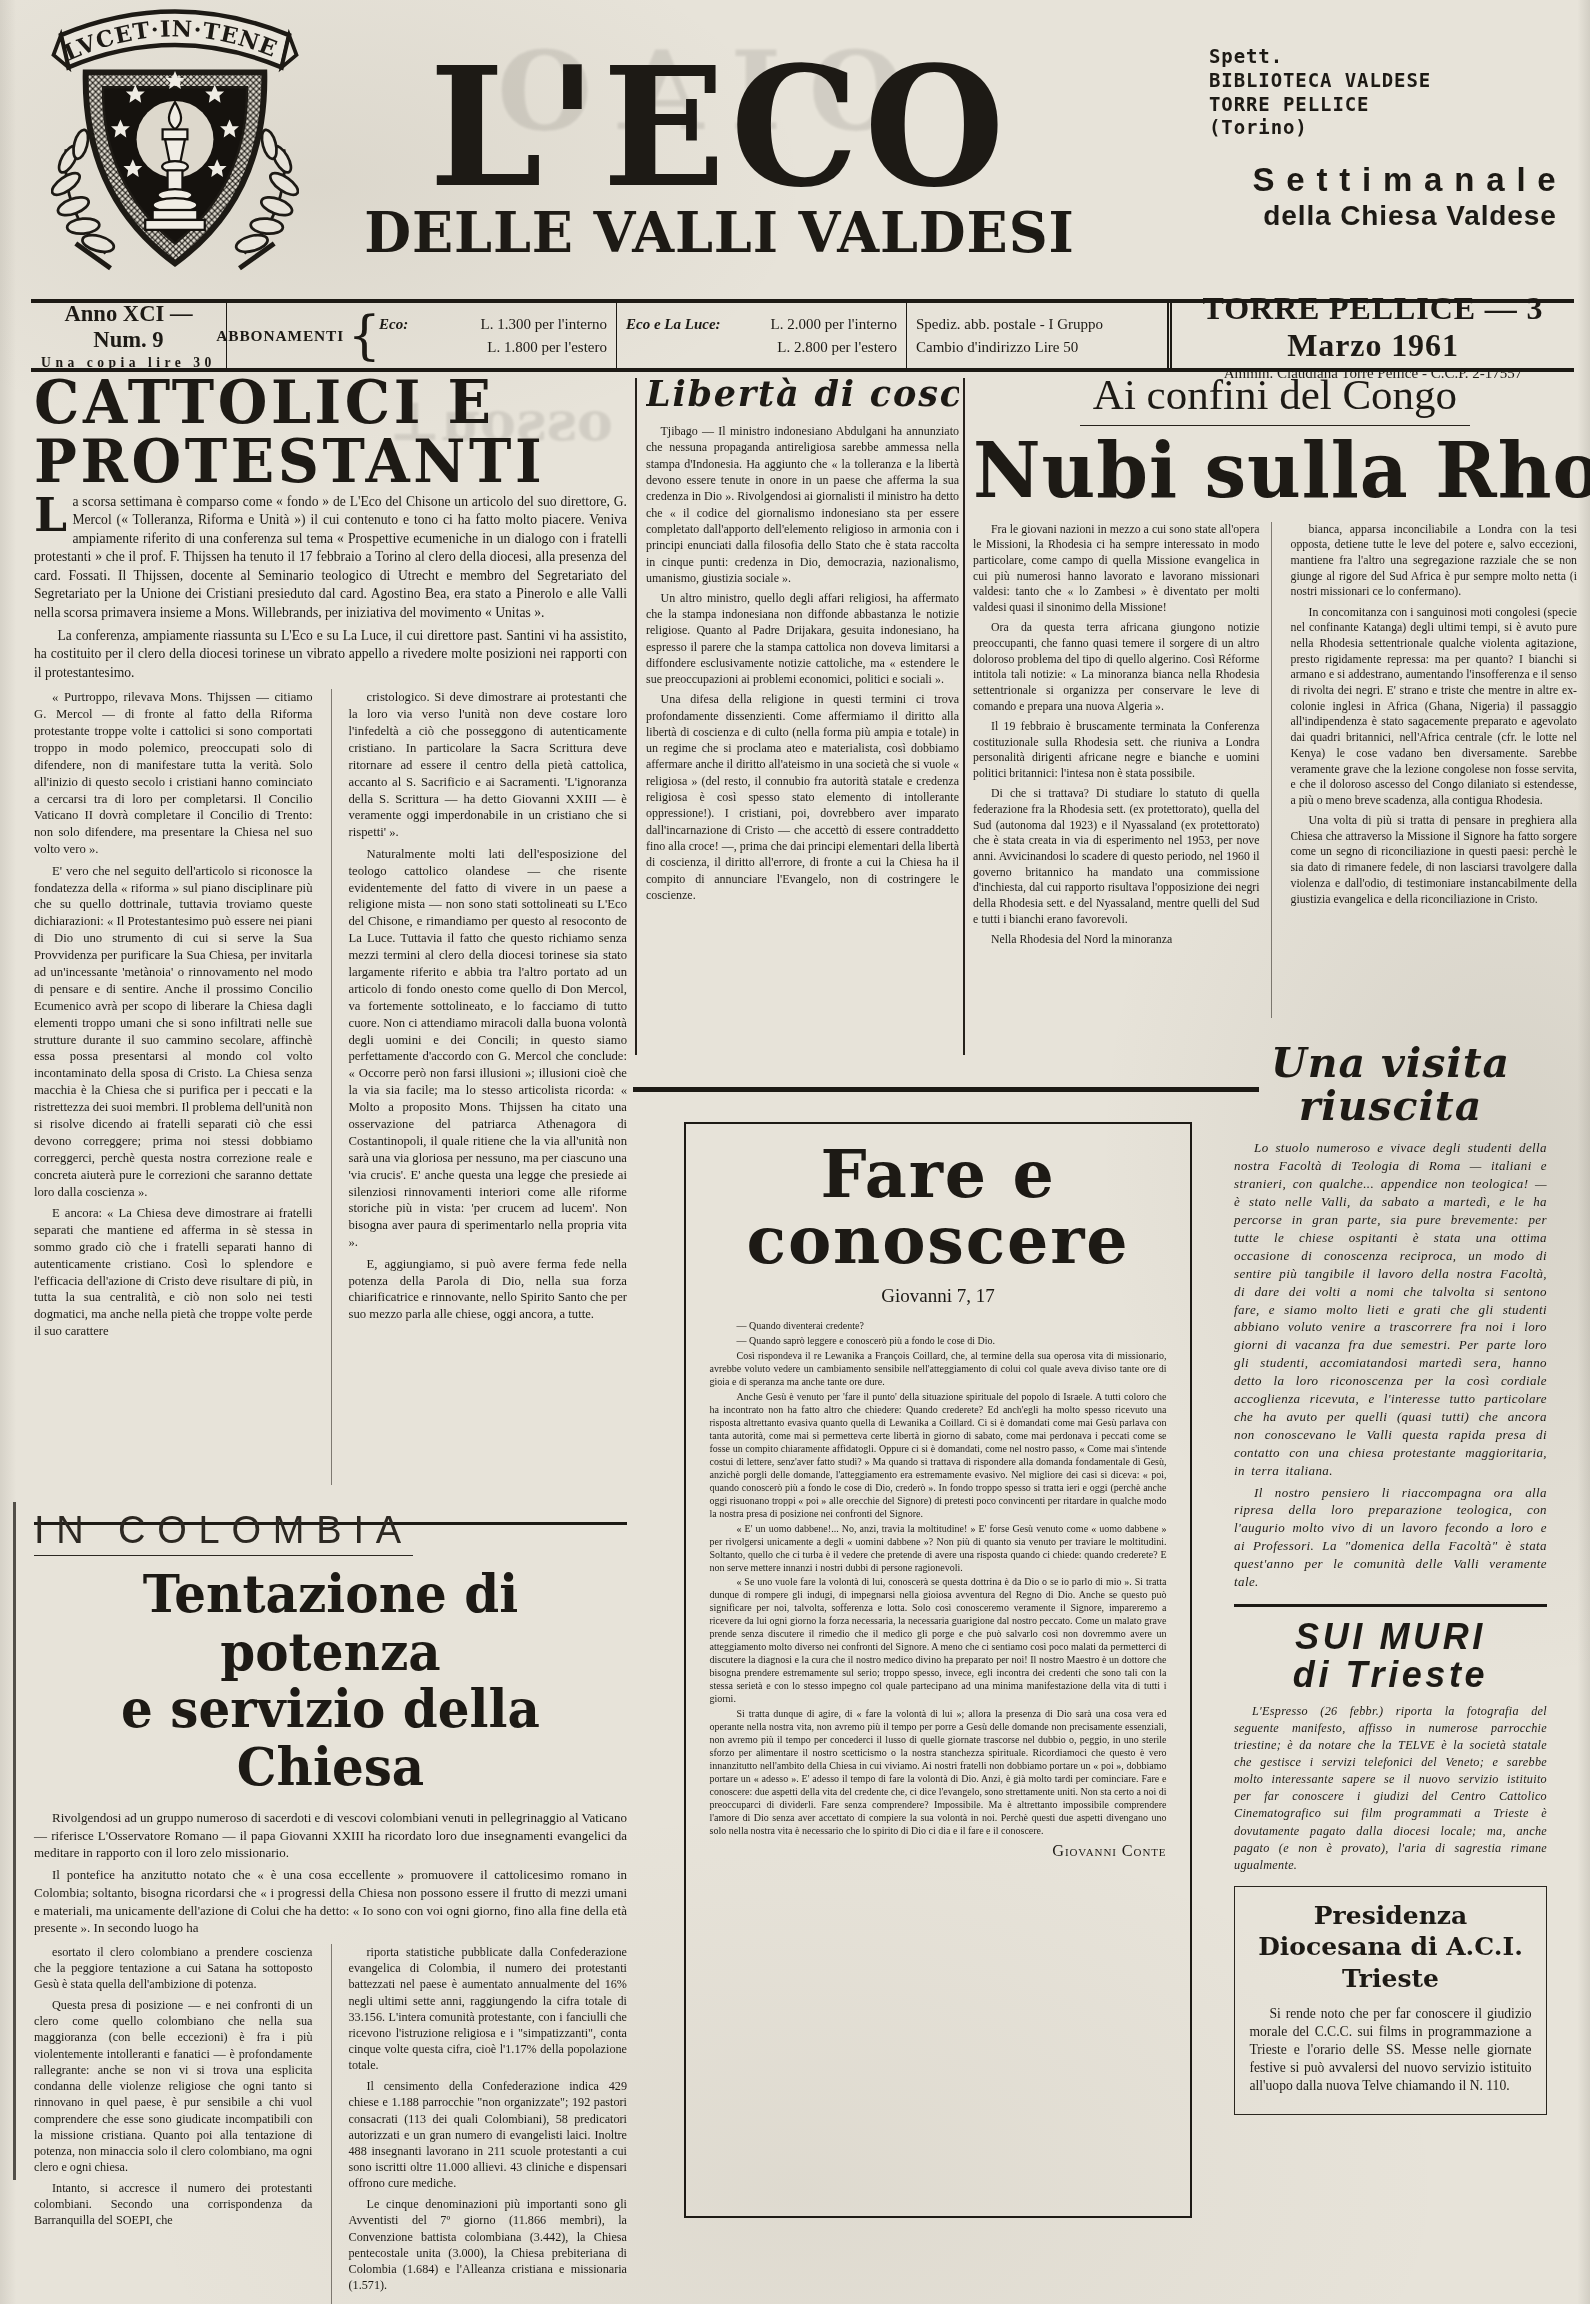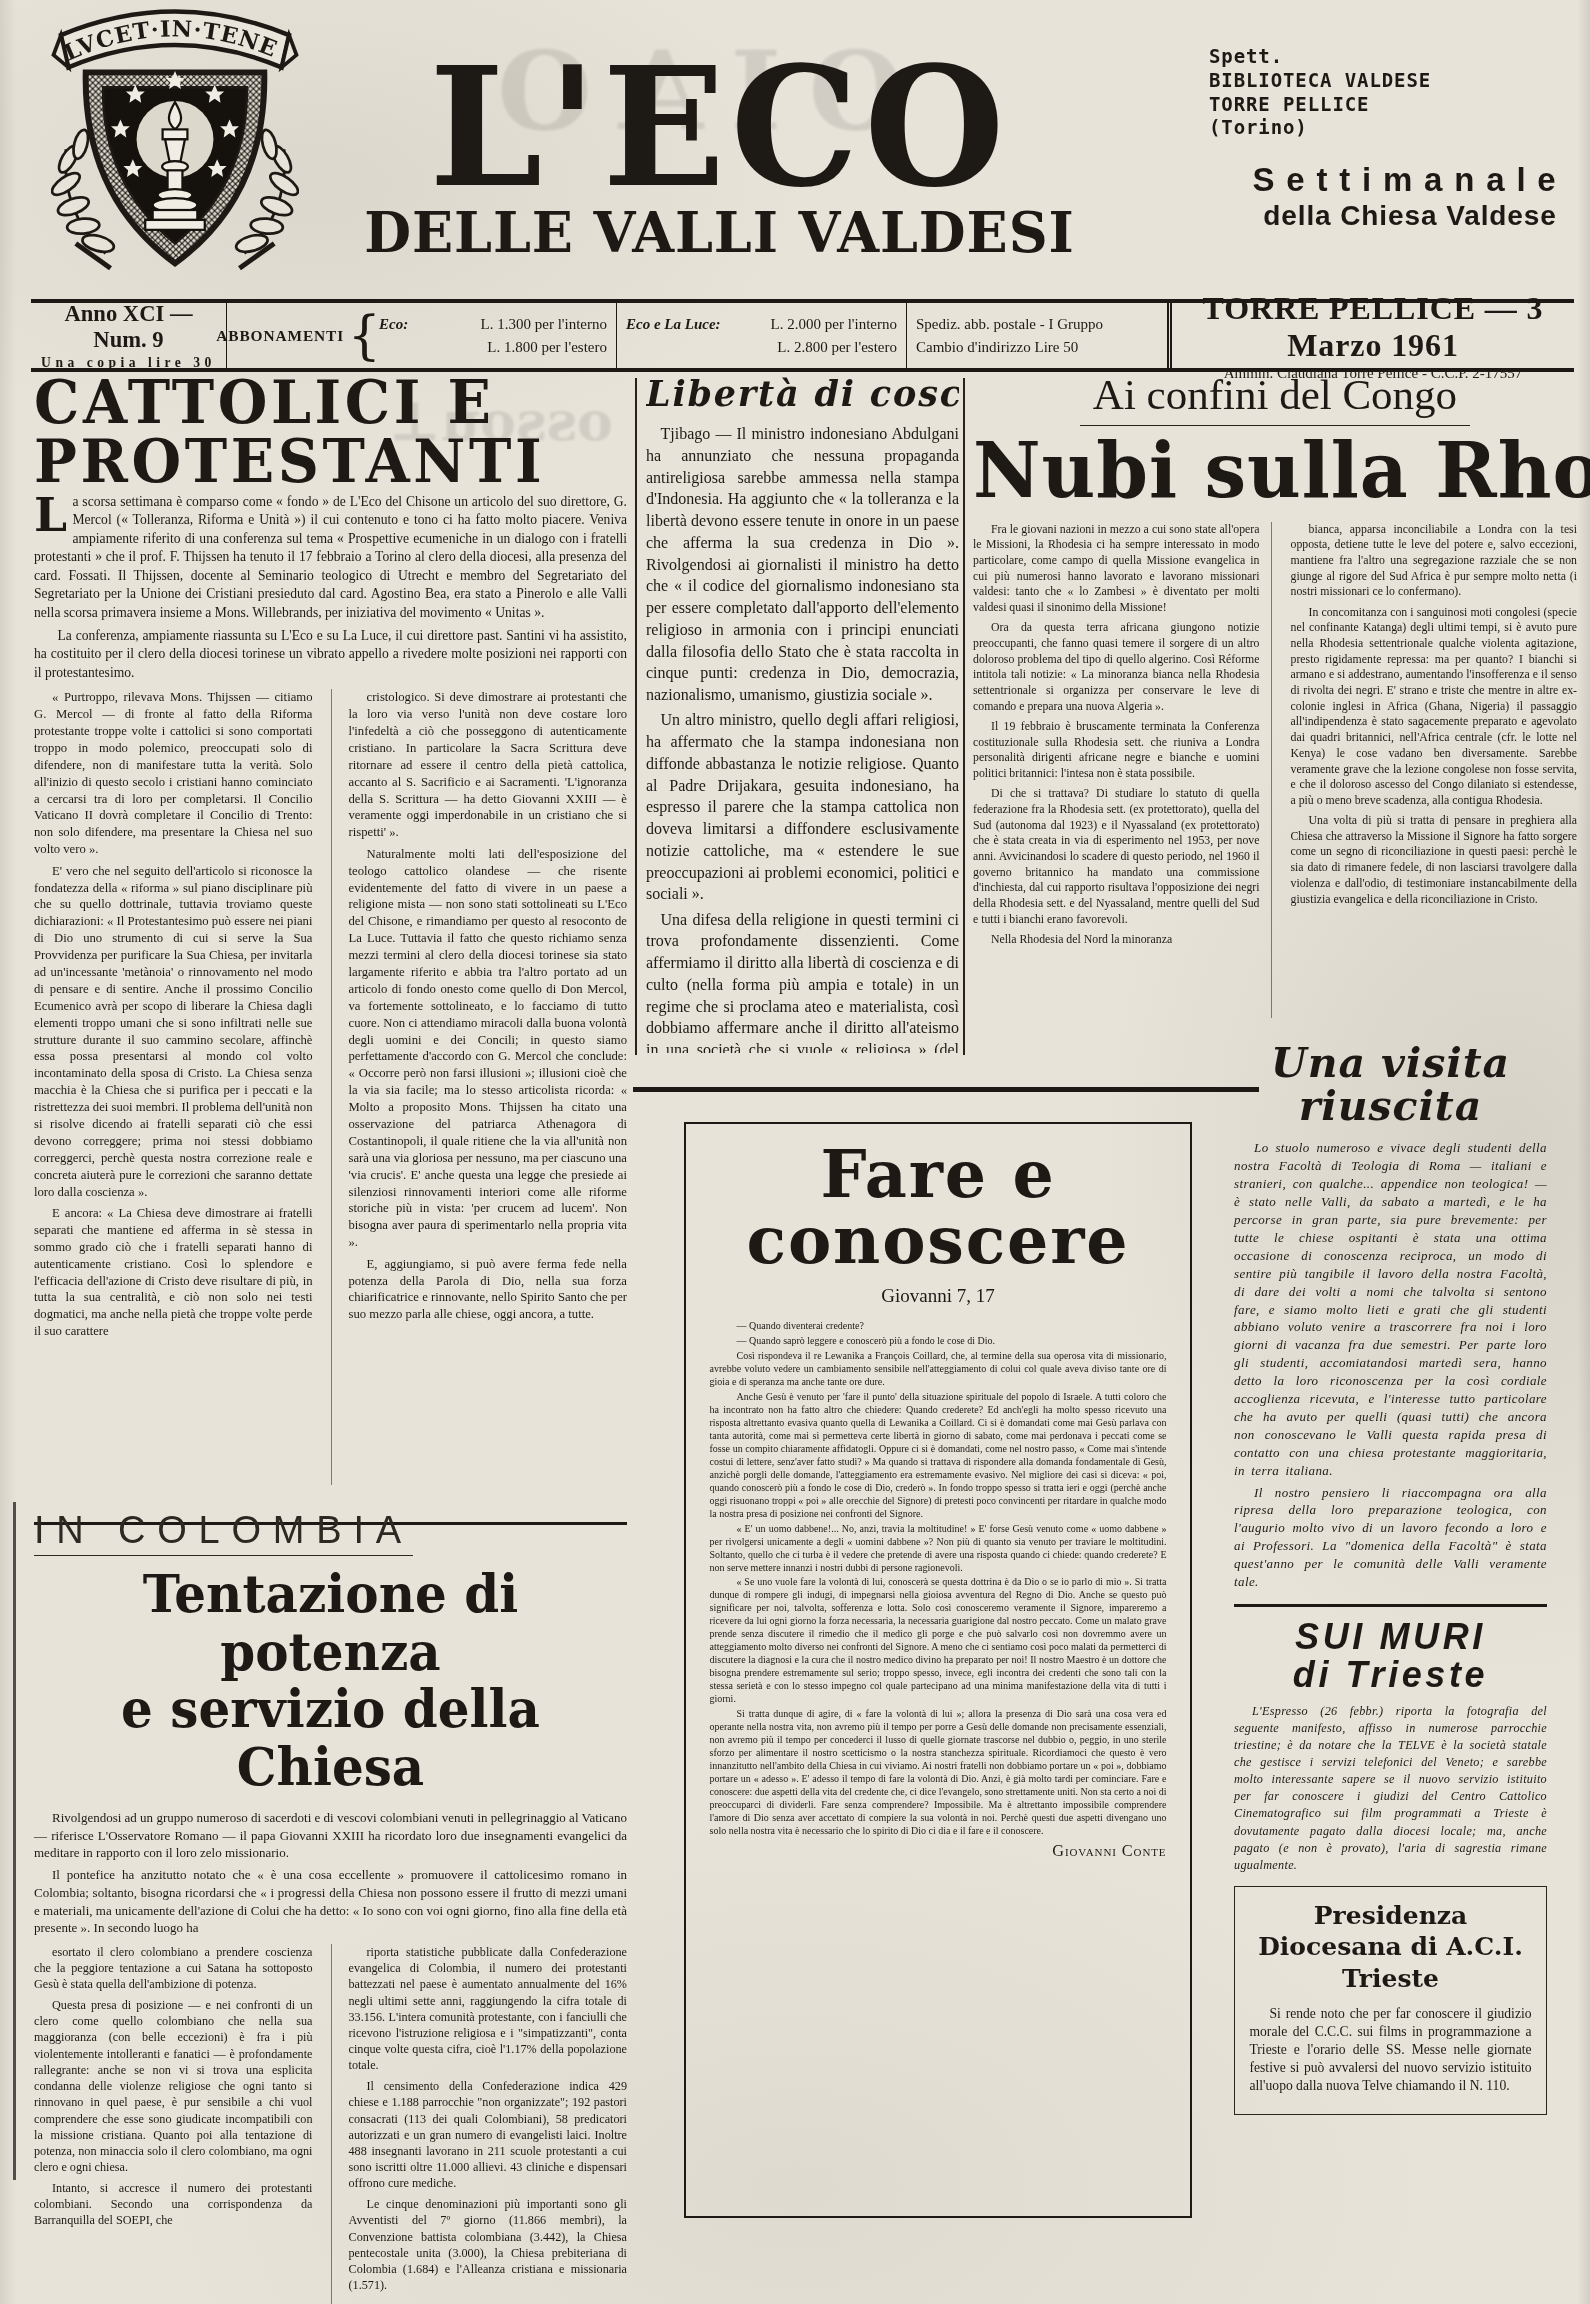--- a/index.html
+++ b/index.html
@@ -70,21 +70,21 @@
   .twocol .col + .col{border-left:0.9px solid rgba(40,35,28,.55);padding-left:17px;}
   .catt-cols .col{height:796px;}
   .colombia-kicker{margin-top:23.5px;font-family:"Liberation Sans",sans-serif;font-size:38px;letter-spacing:11.8px;color:#2c2822;display:inline-block;border-bottom:1.8px solid #2c2822;padding-bottom:3.6px;}
   .h-colo{font-family:"DejaVu Serif",serif;font-weight:bold;font-size:50px;line-height:1.12;text-align:center;margin-top:12.7px;transform:scaleY(1.03);}
   .colo-intro{margin-top:16.3px;font-size:13px;line-height:1.35;}
   .colo-cols .col{height:507px;font-size:12.2px;}
 
   
   .liberta{position:absolute;left:646px;top:373px;width:313px;height:680px;overflow:hidden;}
   .h-lib{font-family:"DejaVu Serif",serif;font-weight:bold;font-style:italic;font-size:35px;letter-spacing:1.8px;white-space:nowrap;margin-bottom:9px;}
-  .liberta .body{font-size:16px;line-height:1.36;}
+  .liberta .body{font-size:12px;line-height:1.36;}
   .liberta .body p{text-indent:14.5px;margin-bottom:3.6px;}
 
   
   .rhod{position:absolute;left:973px;top:373px;width:604px;}
   .rhod-kicker{text-align:center;font-size:43px;font-family:"Liberation Serif",serif;line-height:1;}
   .rhod-kicker .ul{display:inline-block;border-bottom:1.8px solid #26221c;padding:0 12.7px 9px 12.7px;}
   .h-rhod{font-family:"DejaVu Serif",serif;font-weight:bold;font-size:74px;line-height:1;text-align:center;letter-spacing:0.9px;transform:scaleY(1.04);margin-top:7.2px;white-space:nowrap;}
   .rhod-cols{display:flex;gap:11px;margin-top:14.5px;}
   .rhod-cols .col{flex:1;font-size:11.8px;line-height:1.33;height:496px;overflow:hidden;}
   .rhod-cols .col + .col{border-left:0.9px solid rgba(40,35,28,.55);padding-left:19px;}

